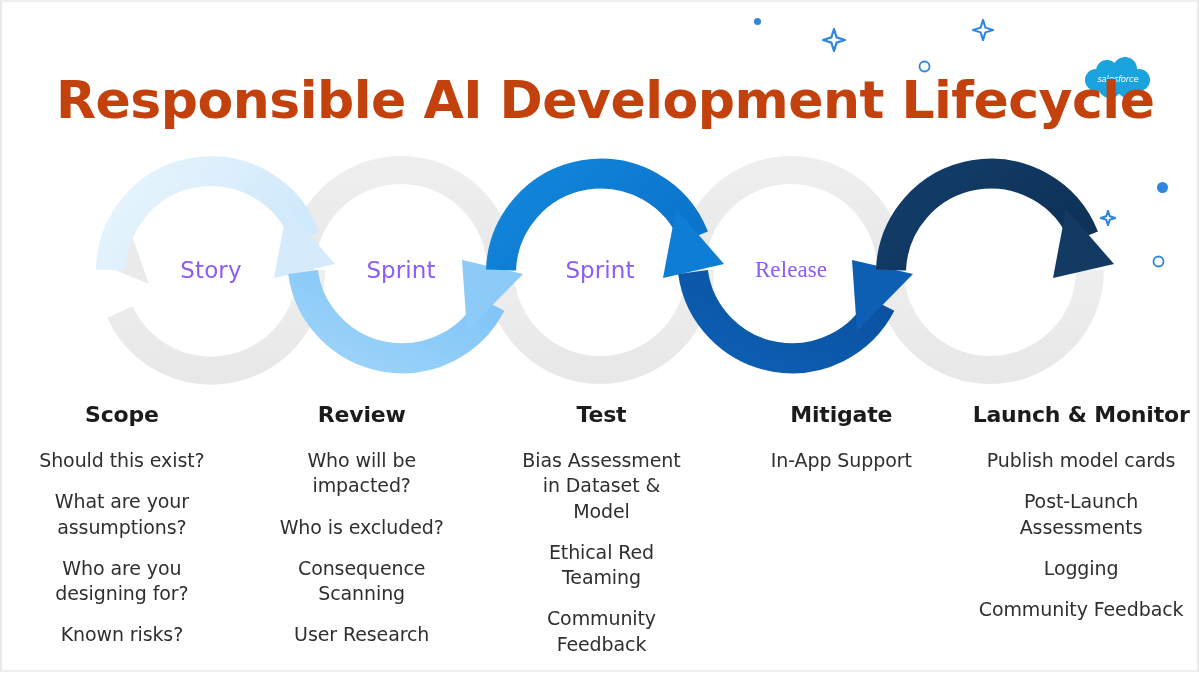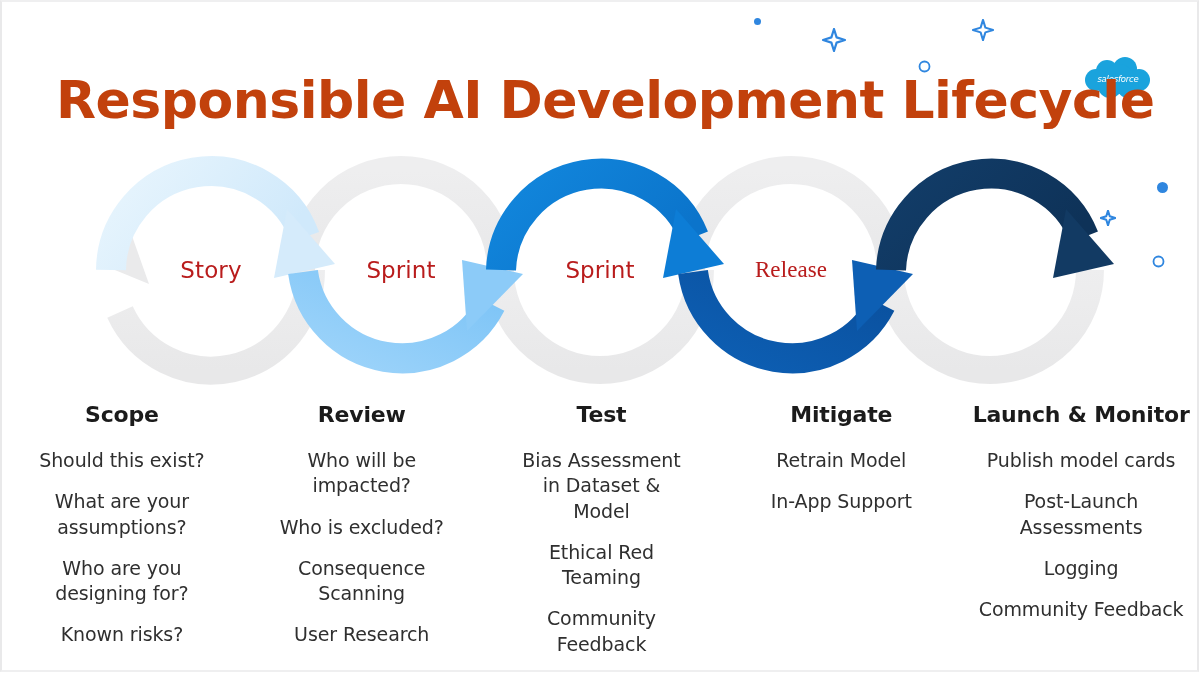--- a/index.html
+++ b/index.html
@@ -81,21 +81,21 @@
     top: 150px;
     width: 1199px;
     height: 240px;
   }
   #diagram svg { display: block; }
 
   .node-label {
     position: absolute;
     font-family: "DejaVu Sans", sans-serif;
     font-size: 23px;
-    color: #b91c1c;
+    color: #8b5cf6;
     text-align: center;
     transform: translate(-50%, -50%);
     white-space: nowrap;
     letter-spacing: 0.1px;
   }
 
   
   #columns {
     position: absolute;
     left: 0;
@@ -298,21 +298,20 @@
 
     <div class="column">
       <div class="col-title">Test</div>
       <div class="col-item col-w3">Bias Assessment in Dataset &amp; Model</div>
       <div class="col-item col-w3">Ethical Red Teaming</div>
       <div class="col-item col-w3">Community Feedback</div>
     </div>
 
     <div class="column">
       <div class="col-title">Mitigate</div>
-      <div class="col-item col-w4">Retrain Model</div>
       <div class="col-item col-w4">In-App Support</div>
     </div>
 
     <div class="column">
       <div class="col-title">Launch &amp; Monitor</div>
       <div class="col-item col-w5">Publish model cards</div>
       <div class="col-item col-w5">Post-Launch Assessments</div>
       <div class="col-item col-w5">Logging</div>
       <div class="col-item col-w5">Community Feedback</div>
     </div>

